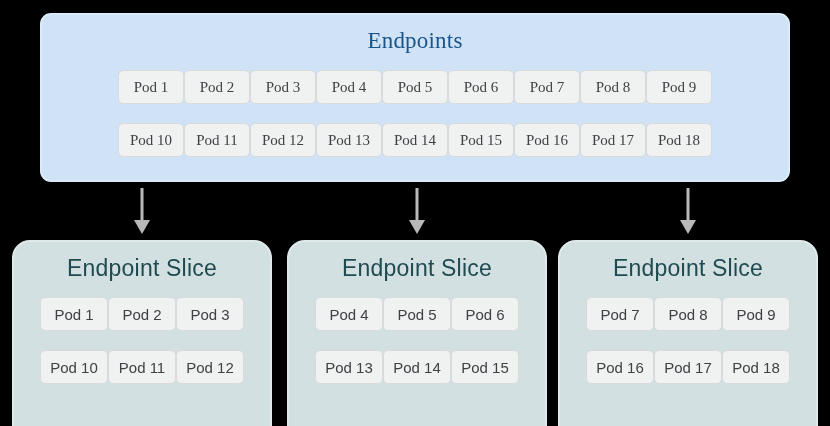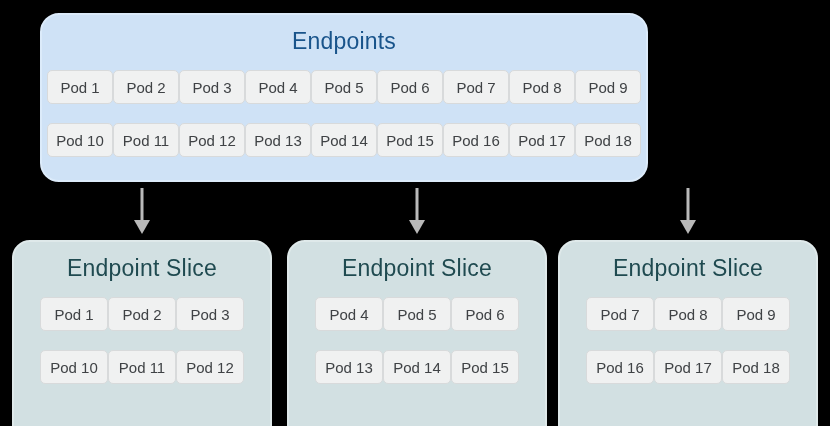--- a/index.html
+++ b/index.html
@@ -27,26 +27,27 @@
     height: 426px;
     background: var(--background);
     overflow: hidden;
   }
 
   
   .endpoints-box {
     position: absolute;
     left: 40px;
     top: 13px;
-    width: 608px;
+    width: 750px;
     height: 169px;
     box-sizing: border-box;
     background: var(--endpoints-box-bg);
     border: 2px solid var(--endpoints-box-border);
-    border-radius: 19px;
+    border-radius: 11px;
+    font-family: Liberation Serif, serif;
   }
   .box-title {
     text-align: center;
     font-size: 23px;
     line-height: 30px;
     font-weight: 500;
     letter-spacing: 0.2px;
     margin-top: 11px;
   }
   .endpoints-box .box-title { color: var(--endpoints-title); }

